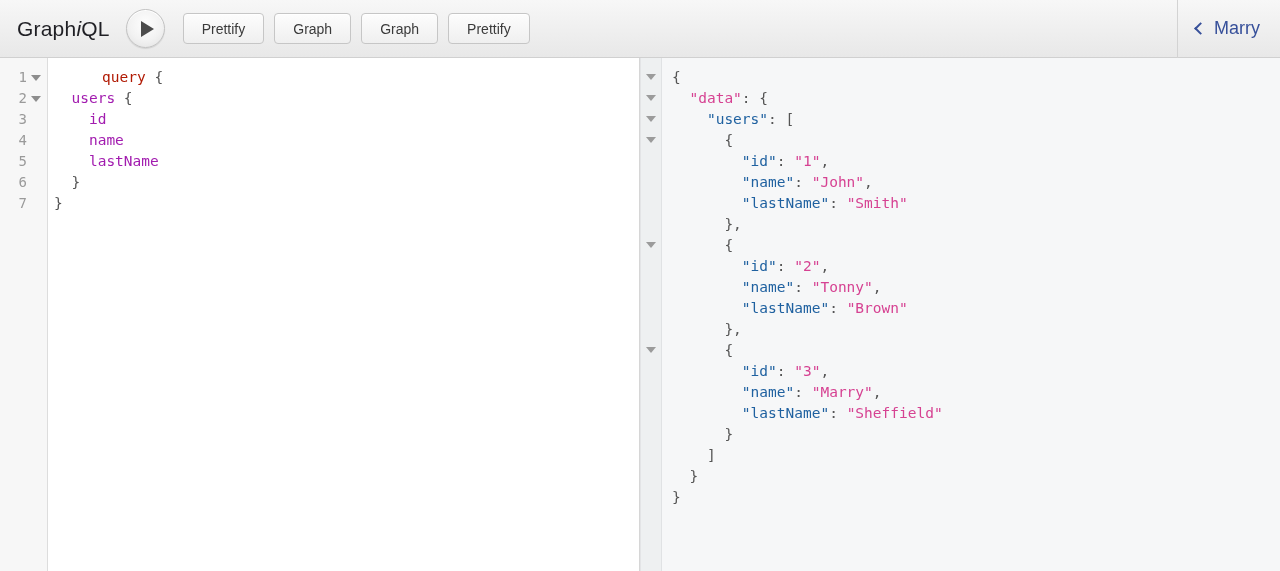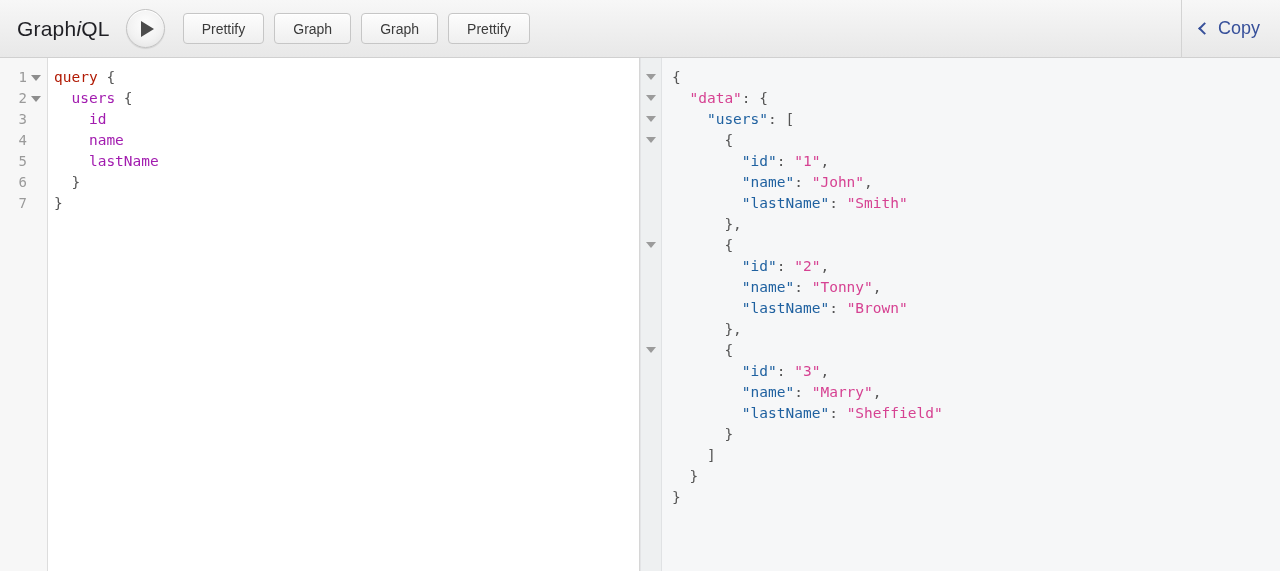--- a/index.html
+++ b/index.html
@@ -204,21 +204,21 @@
     white-space: pre;
     overflow: hidden;
     min-height: 0;
   }
   .code-query { color: #333333; }
   .code-result { padding-left: 10px; color: #555555; }
 
   .ln { height: 21px; }
 
   
-  .t-kw    { color: #b11a04; }
+  .t-kw    { color: #b11a04; margin-left: 48px; }
   .t-field { color: #a21caf; }
   .t-punc  { color: #555555; }
   .t-key   { color: #1f61a0; }
   .t-key-data { color: #d64292; }
   .t-str   { color: #d64292; }
   .t-brace { color: #555555; }
 </style>
 </head>
 <body>
 
@@ -237,21 +237,21 @@
       <div class="tb-button">Graph</div>
       <div class="tb-button">Graph</div>
       <div class="tb-button">Prettify</div>
     </div>
 
     <div class="topbar-spacer"></div>
 
     <div class="docs-sep"></div>
     <div class="doc-link">
       <span class="chev-left"></span>
-      <span>Copy</span>
+      <span>Marry</span>
     </div>
   </div>
 
   <div class="panes">
 
     <div class="pane-query">
       <div class="gutter gutter-query" id="query-gutter">
           <div class="ln-row">
             <span class="ln-num">1</span>
             <span class="fold-caret"></span>

